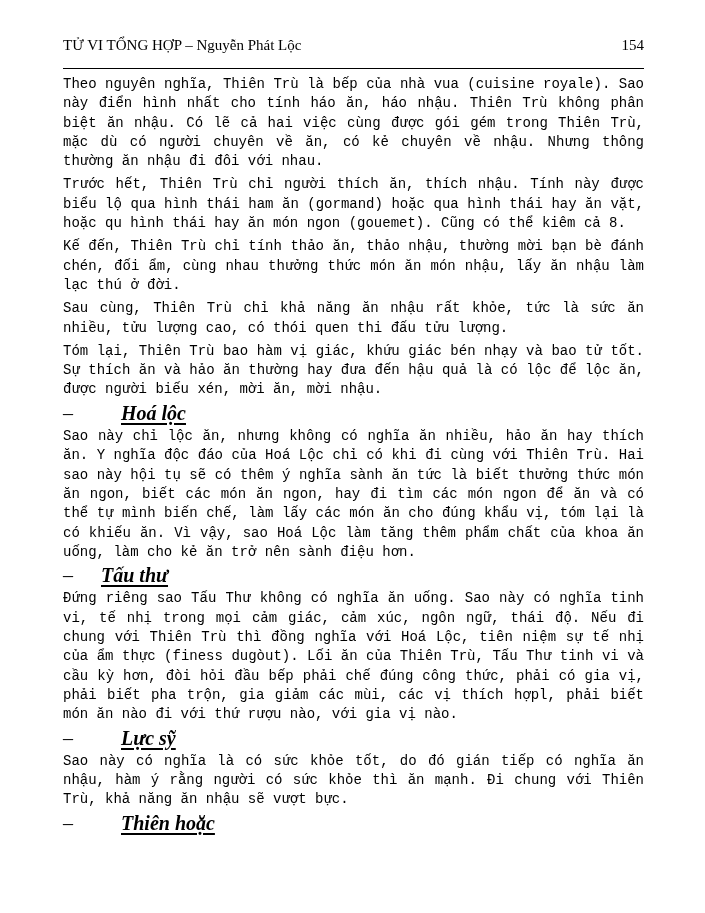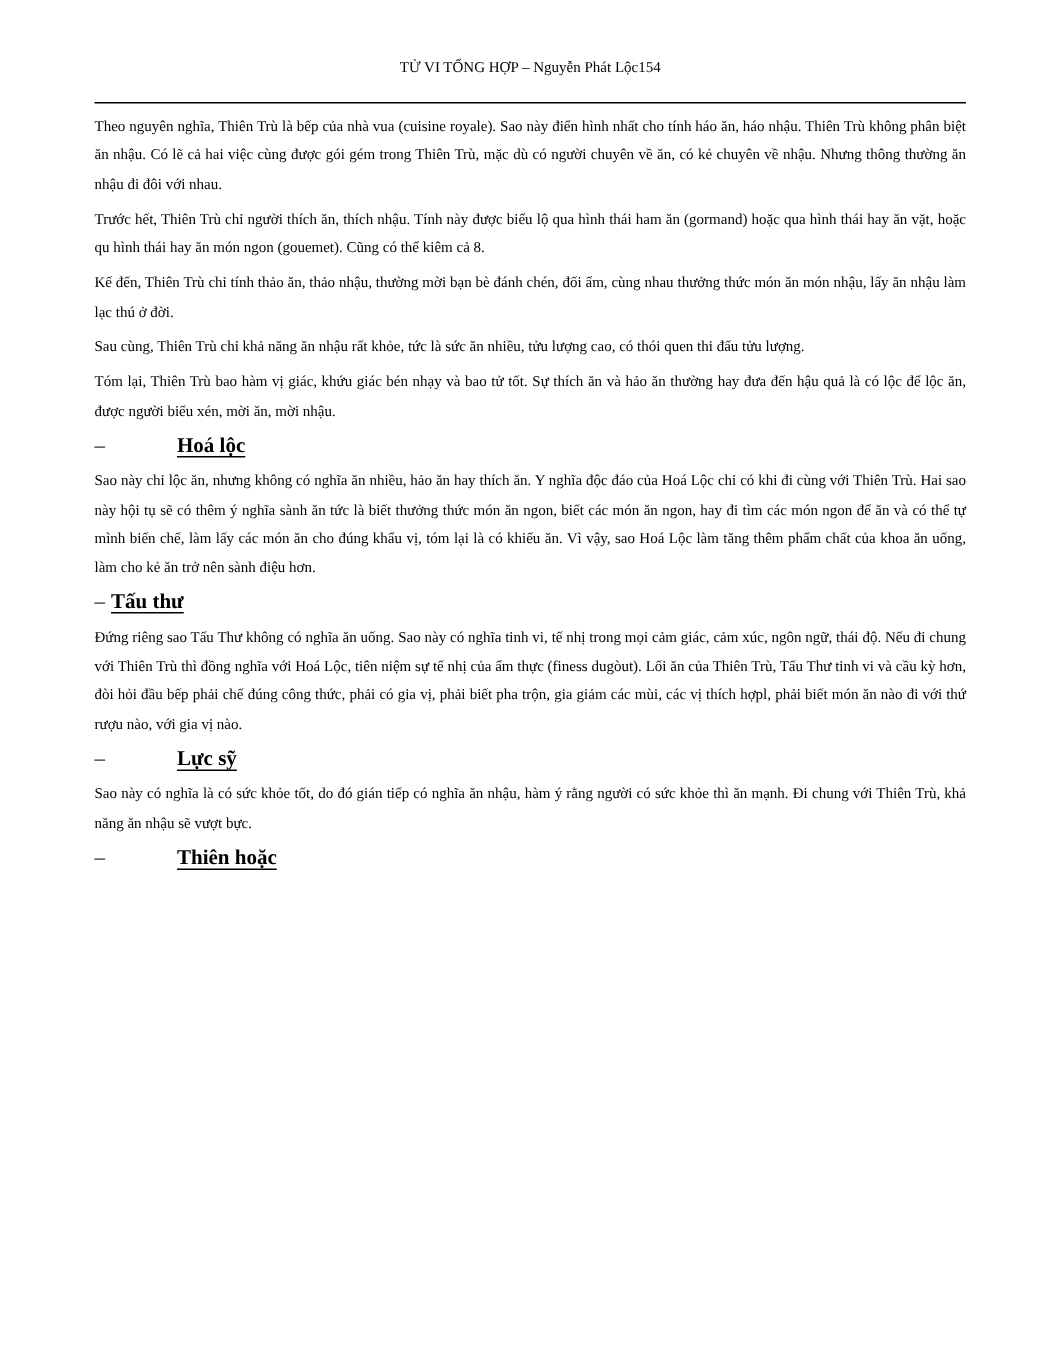--- a/index.html
+++ b/index.html
@@ -17,51 +17,53 @@
     overflow: hidden;
   }
   .text-block {
     position: absolute;
     left: 63px;
     top: 37px;
     width: 581px;
   }
   .header-row {
     display: flex;
-    justify-content: center;
+    justify-content: space-between;
     align-items: baseline;
-    font-size: 10px;
+    font-size: 15px;
     line-height: 17px;
   }
   .header-rule {
     border: none;
     border-top: 1.6px solid #000000;
     margin: 14px 0 6px 0;
   }
   .para {
-    font-size: 10px;
+    font-size: 14px;
     line-height: 19.3px;
     text-align: justify;
     margin: 0 0 4px 0;
+    font-family: Liberation Mono, monospace;
   }
   .heading {
-    font-size: 14px;
+    font-size: 20px;
     line-height: 19.3px;
     font-weight: bold;
     margin: 2px 0 4px 0;
+    font-style: italic;
   }
   .heading .dash {
     font-weight: normal;
   }
   .heading-label {
     text-decoration: underline;
     text-underline-offset: 3px;
   }
   .indent-wide .heading-label { margin-left: 48px; }
-  .indent-narrow .heading-label { margin-left: 4px; text-align: right; }
+  .indent-narrow .heading-label { margin-left: 28px; text-align: right; }
 </style>
 </head>
 <body>
 
 <div class="page">
   <div class="text-block">
     <div class="header-row">
       <span>TỬ VI TỔNG HỢP – Nguyễn Phát Lộc</span>
       <span>154</span>
     </div>

